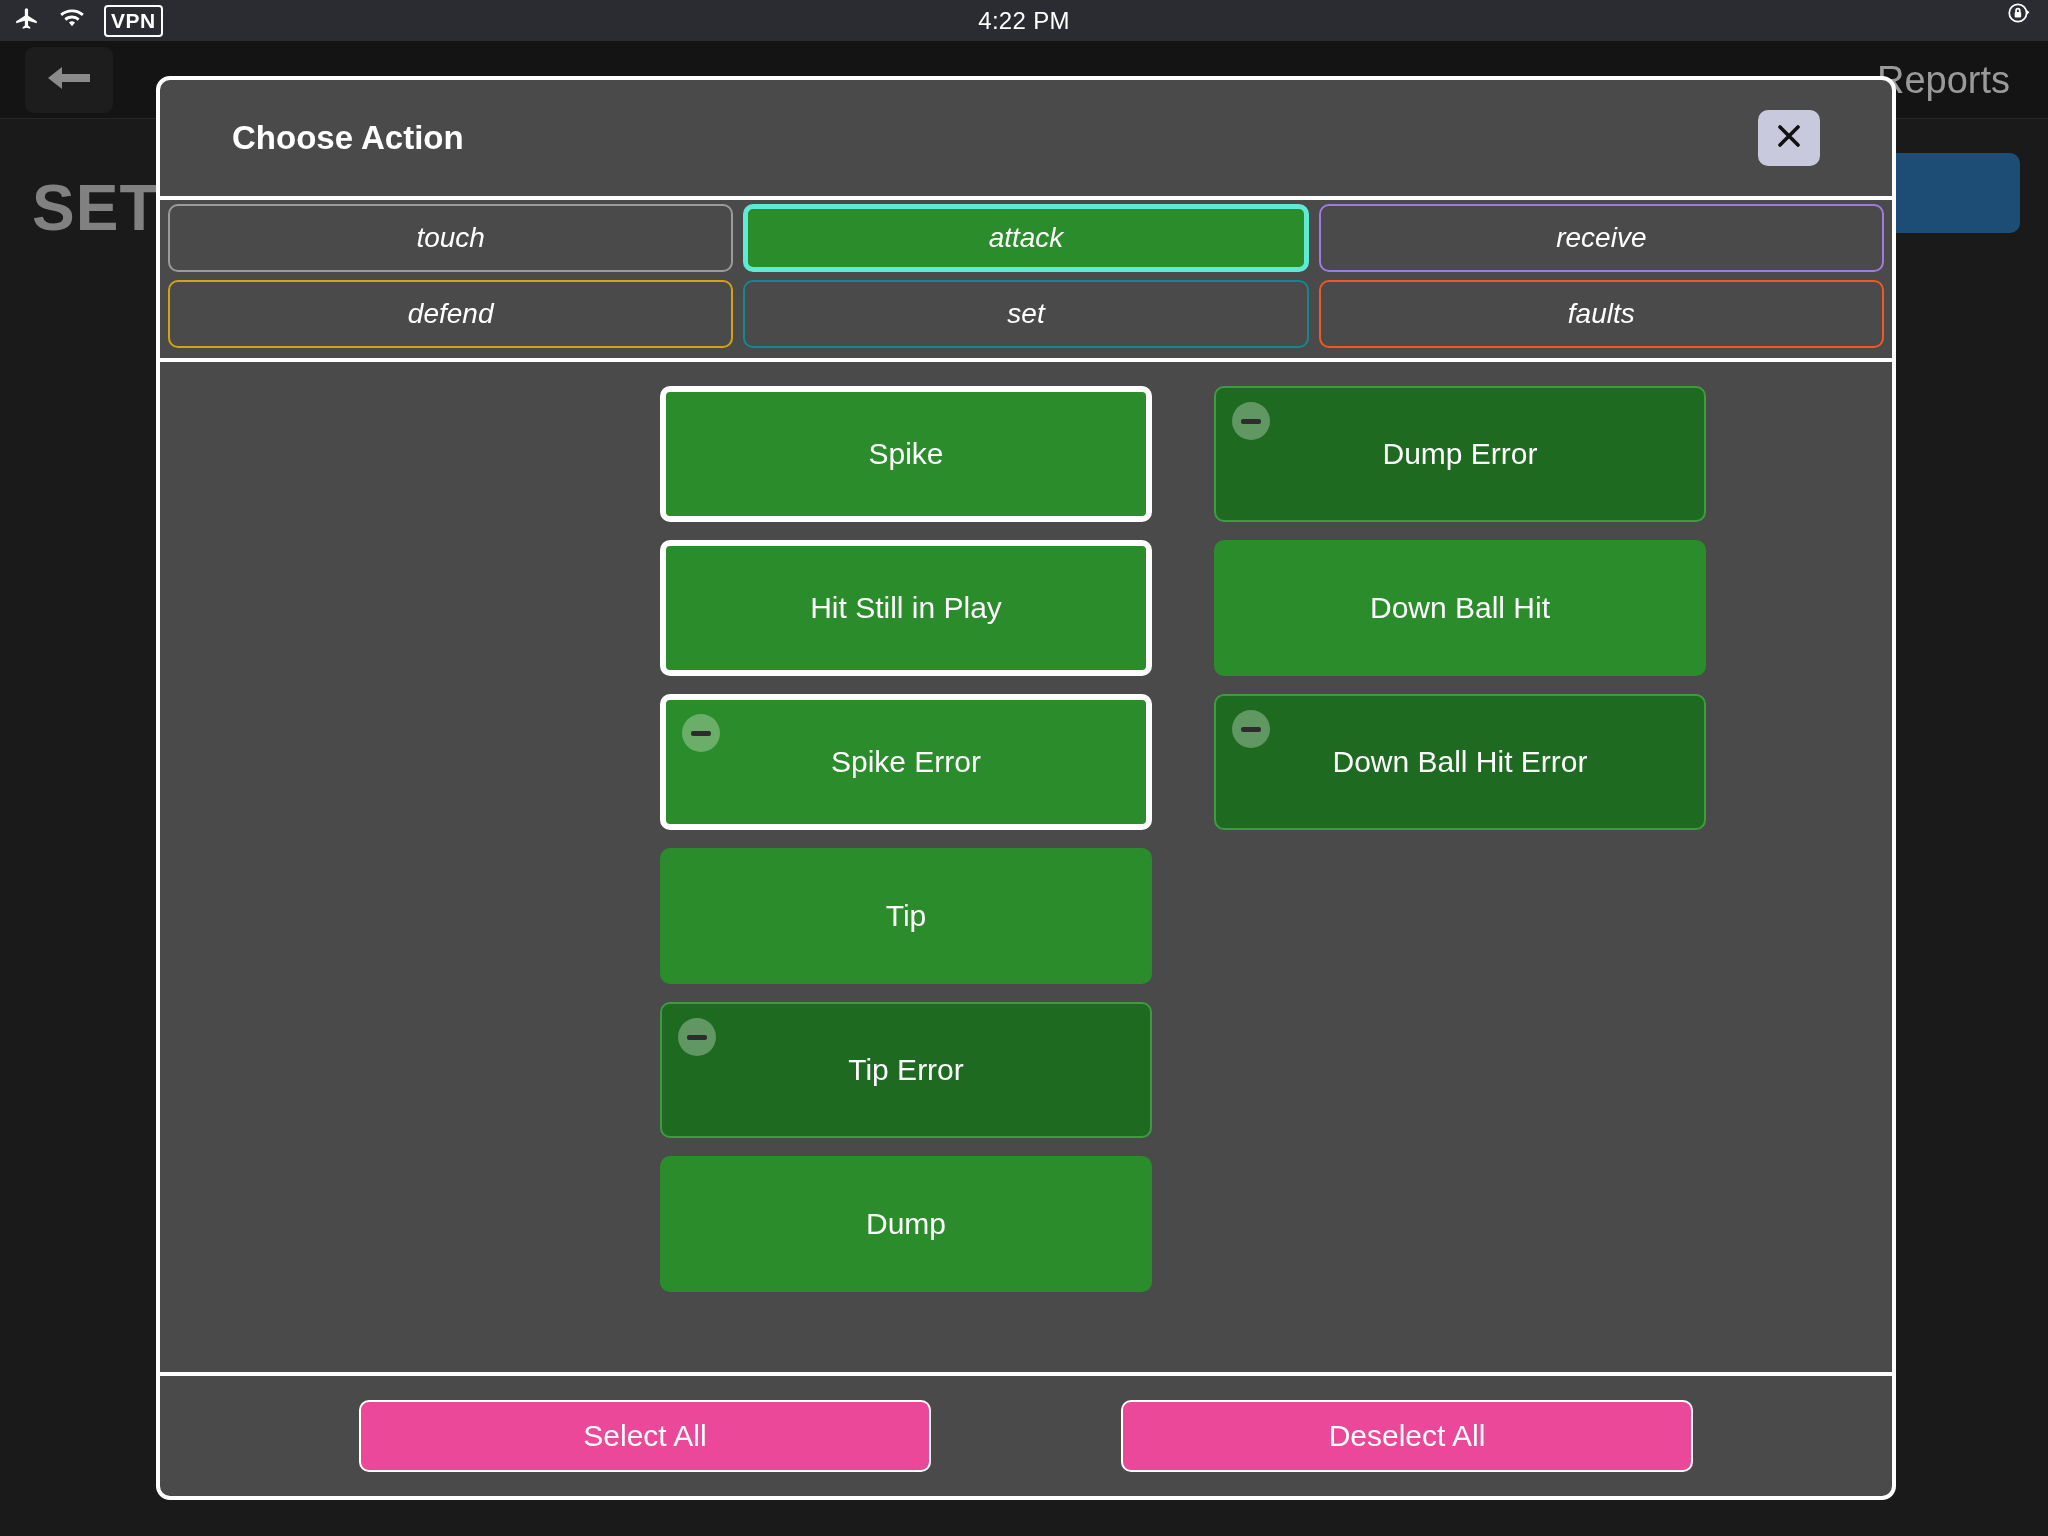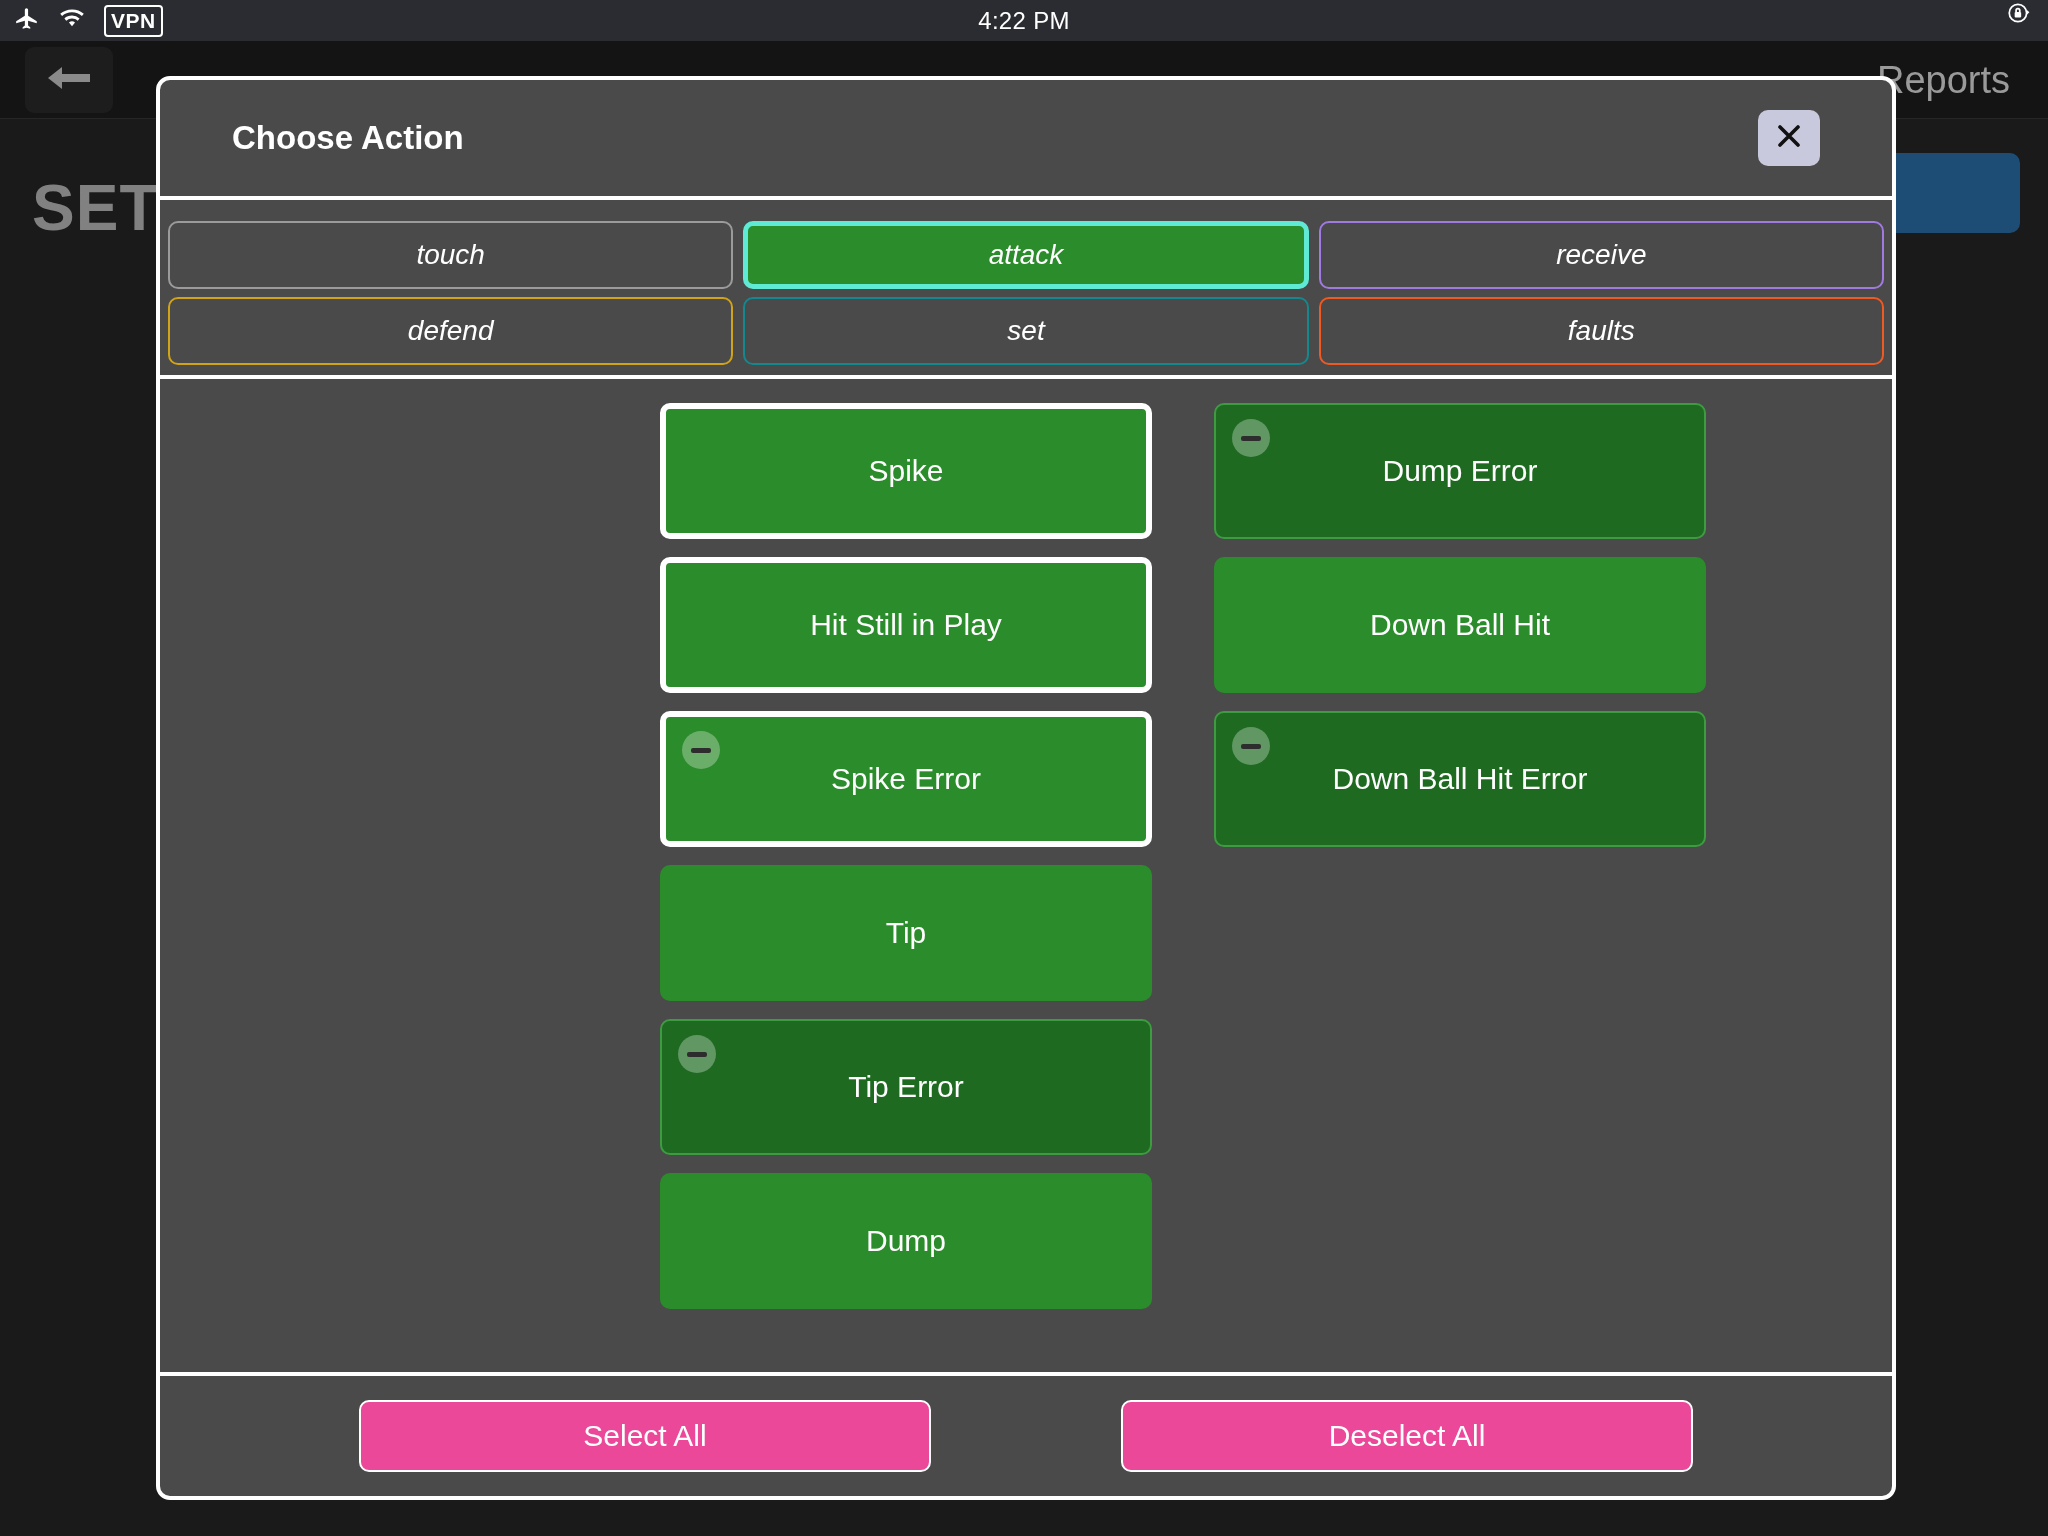--- a/index.html
+++ b/index.html
@@ -90,21 +90,21 @@
     font-size: 33px; font-weight: 700; color: #ffffff;
   }
   .close-btn {
     position: absolute; right: 72px; top: 50%; transform: translateY(-50%);
     width: 62px; height: 56px; border-radius: 10px;
     background: #c9c9dd;
     display: flex; align-items: center; justify-content: center;
   }
 
   .tabs {
-    flex: 0 0 auto; padding: 21px 8px 10px 8px;
+    flex: 0 0 auto; padding: 4px 8px 10px 8px;
     border-bottom: 4px solid #ffffff;
     display: flex; flex-wrap: wrap; gap: 8px 10px;
   }
   .tab {
     width: calc((100% - 20px) / 3); height: 68px;
     border-radius: 10px; background: #4a4a4a;
     display: flex; align-items: center; justify-content: center;
     font-size: 28px; font-style: italic; color: #ffffff;
     border: 2px solid #9b9b9b;
   }

